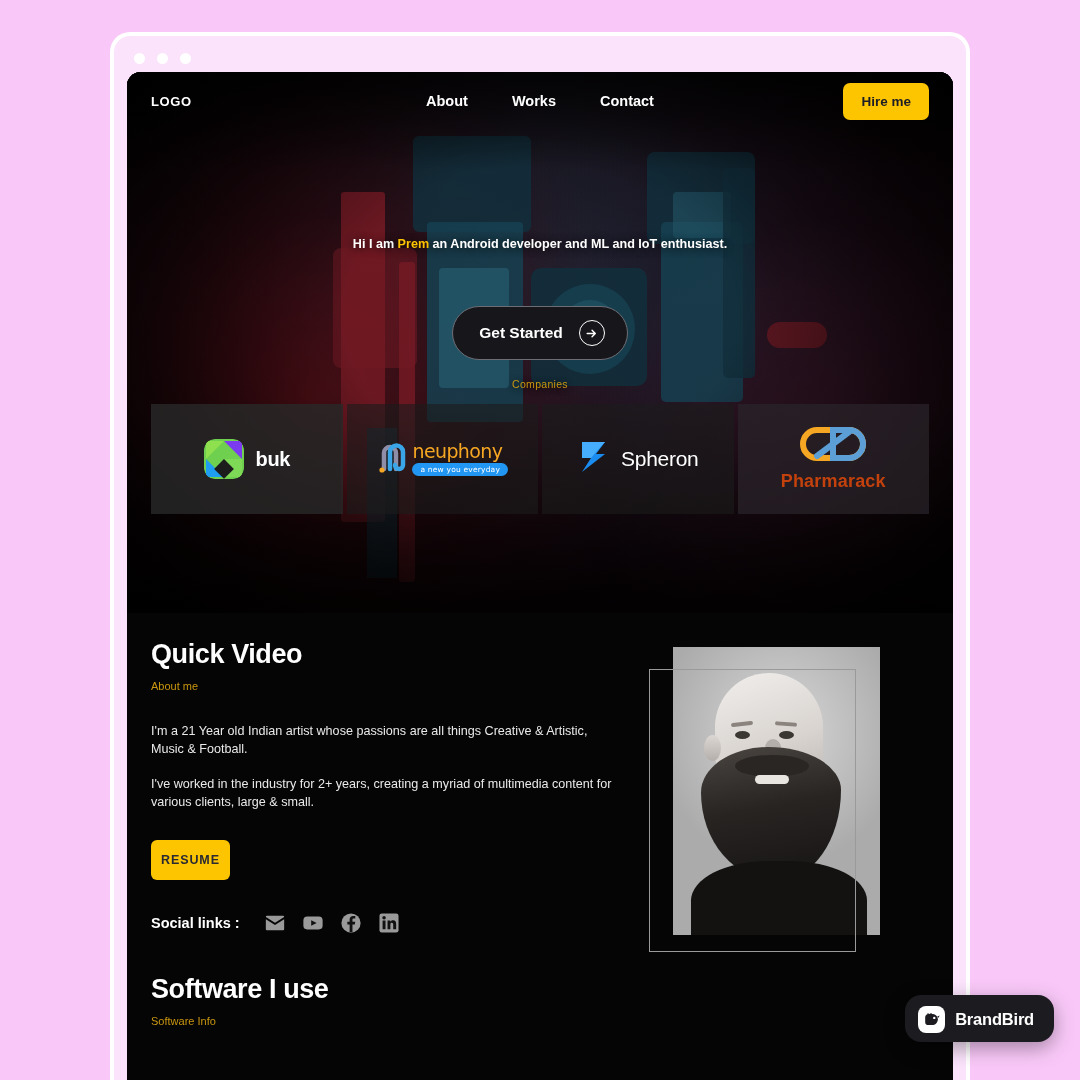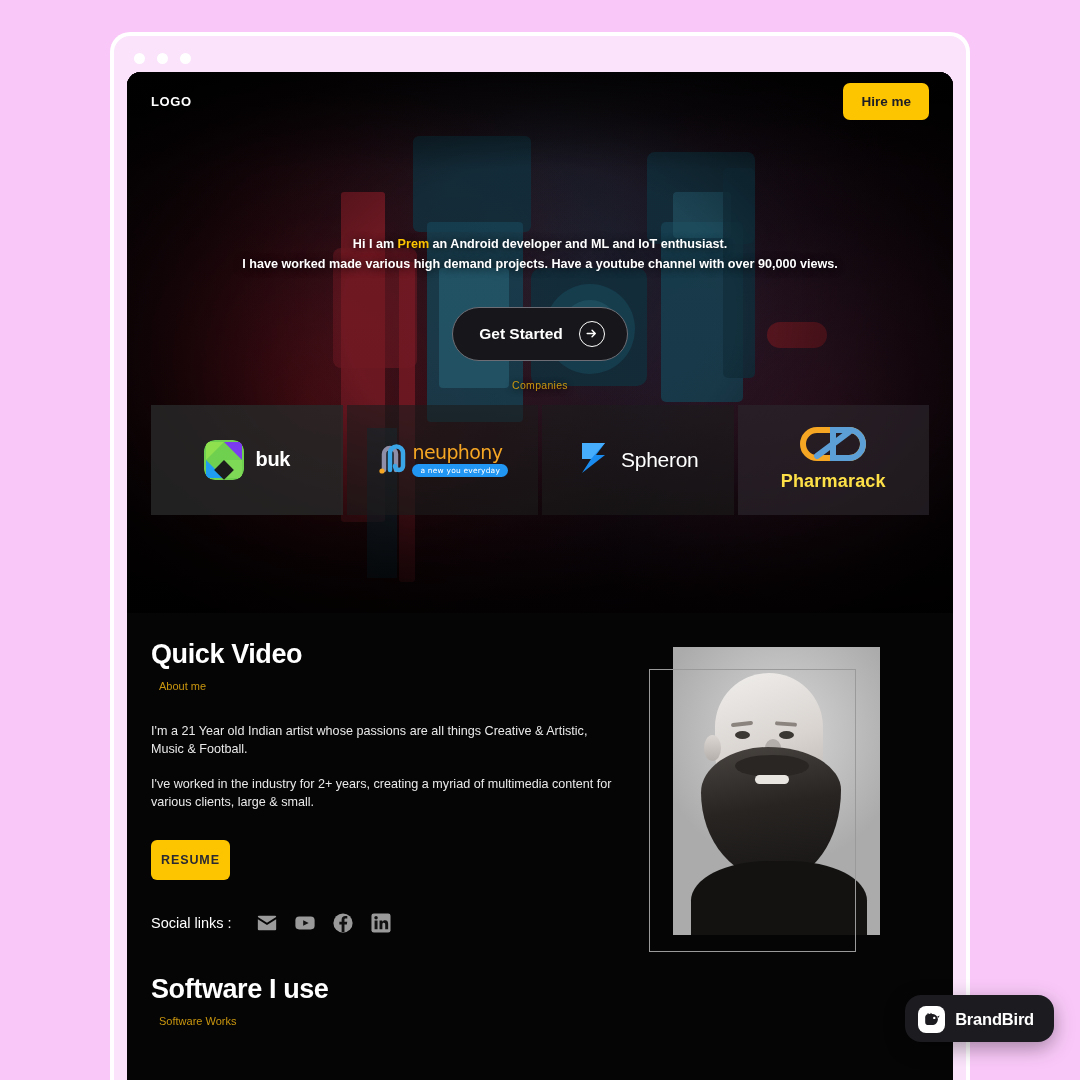--- a/index.html
+++ b/index.html
@@ -83,21 +83,21 @@
     font-size:34px; font-weight:bold; line-height:1.13;
     text-shadow:0 2px 14px rgba(0,0,0,.75);
   }
   .h1 .gold { color:#FDC500; }
   .sub {
     margin-top:32px; font-size:12.6px; font-weight:bold; line-height:1.62;
     text-shadow:0 1px 8px rgba(0,0,0,.85);
   }
   .sub .gold { color:#FDC500; }
   .cta {
-    margin:32px auto 0; display:flex; align-items:center; gap:16px;
+    margin:52px auto 0; display:flex; align-items:center; gap:16px;
     background:#17171b; color:#fff;
     border:1.5px solid #6d6d75; border-radius:999px;
     padding:13px 22px 13px 26px; font-size:15.5px; font-weight:bold;
     font-family:inherit; cursor:pointer; width:max-content;
   }
   .cta .arrow {
     width:26px; height:26px; border-radius:50%;
     border:1.6px solid #fff; display:flex; align-items:center; justify-content:center;
   }
   .companies-label {
@@ -128,38 +128,38 @@
     padding:2px 8px; letter-spacing:.2px; white-space:nowrap;
     font-family:"DejaVu Sans", sans-serif;
   }
 
   
   .sph-row { display:flex; align-items:center; gap:11px; }
   .sph-text { font-size:21px; color:#fff; letter-spacing:-.3px; }
 
   
   .pharma { display:flex; flex-direction:column; align-items:center; gap:6px; }
-  .pharma-text { font-size:18px; font-weight:bold; color:#fde047; letter-spacing:.2px; }
+  .pharma-text { font-size:18px; font-weight:bold; color:#c2410c; letter-spacing:.2px; }
 
   
   .section { padding:0 24px; }
   .qi { display:flex; padding-top:26px; }
   .qi-left { width:498px; padding-left:0; }
   .sec-title { font-size:27px; font-weight:bold; letter-spacing:-.4px; }
-  .sec-kicker { margin-top:10px; font-size:11px; color:#c9960f;margin-left:8px; }
+  .sec-kicker { margin-top:10px; font-size:11px; color:#c9960f; }
   .qi-p { margin-top:17px; font-size:12.6px; line-height:1.42; color:#e9e9e9; max-width:470px; }
   .qi-p.first { margin-top:31px; }
   .resume {
     margin-top:28px; background:#FDC500; color:#2a2a33;
     border:none; border-radius:6px; padding:13px 10px;
     font-size:12.5px; font-weight:bold; letter-spacing:.9px;
     font-family:inherit; cursor:pointer;
   }
   .social { margin-top:32px; display:flex; align-items:center; gap:16px; }
-  .social-label { font-size:14.5px; font-weight:normal; }
+  .social-label { font-size:14.5px; font-weight:bold; }
   .social-icons { display:flex; align-items:center; gap:16px; margin-left:8px; }
   .social-icons svg { fill:#9a9a9a; display:block; }
 
   
   .qi-right { position:relative; flex:1; }
   .photo {
     position:absolute; left:24px; top:8px; width:207px; height:288px;
     background:
       radial-gradient(ellipse 60% 46% at 52% 30%, #d8d8d8 0%, #bdbdbd 60%, #ababab 100%),
       linear-gradient(180deg,#c5c5c5,#a9a9a9);
@@ -247,29 +247,33 @@
       <div class="rail" style="left:214px;top:120px;width:44px;height:330px;"></div>
       <div class="rail" style="left:272px;top:190px;width:16px;height:320px;"></div>
       <div class="rail" style="left:206px;top:176px;width:84px;height:120px;opacity:.55;border-radius:8px;"></div>
       <div class="rail" style="left:640px;top:250px;width:60px;height:26px;border-radius:14px;opacity:.75;"></div>
       <div class="cam" style="left:240px;top:356px;width:30px;height:150px;opacity:.6;"></div>
       <div class="hb-vig"></div>
     </div>
 
     <div class="nav">
       <div class="logo">LOGO</div>
+      <div class="nav-links">
+        <a href="#">About</a>
+        <a href="#">Works</a>
+        <a href="#">Contact</a>
+      </div>
       <button class="hire">Hire me</button>
     </div>
 
     <div class="hero-inner">
       <div class="sub">
         <div>
           <span>Hi I am </span><span class="gold">Prem</span><span> an Android developer and ML and IoT enthusiast.</span>
         </div>
-        <div>I have worked made various high demand projects. Have a youtube channel with over 90,000 views.</div>
       </div>
 
       <button class="cta">
         <span>Get Started</span>
         <span class="arrow">
           <svg width="13" height="13" viewBox="0 0 24 24" fill="none" stroke="#fff" stroke-width="2.6" stroke-linecap="round" stroke-linejoin="round">
               <path d="M4 12h15M13 6l6 6-6 6"></path>
             </svg>
         </span>
       </button>
@@ -394,21 +398,21 @@
         <div class="ph-must"></div>
         <div class="ph-mouth"></div>
         <div class="ph-body"></div>
       </div>
       <div class="frame"></div>
     </div>
   </div>
 
   <div class="section sw">
     <h2 class="sec-title">Software I use</h2>
-    <div class="sec-kicker">Software Works</div>
+    <div class="sec-kicker">Software Info</div>
   </div>
 
 </div>
 
 <div class="bb">
   <span class="bb-mark">
     <svg width="19" height="19" viewBox="0 0 24 24">
       <path d="M4 9c0-2.2 1.8-4 4-4h5c4 0 7 2.8 7 6.6 0 4.2-3.2 7.4-7.6 7.4H8a4 4 0 0 1-4-4z" fill="#1b1b20"></path>
       <circle cx="15.5" cy="10" r="1.5" fill="#fff"></circle>
       <path d="M19 8.5l3.2-1.4-1.2 2.6z" fill="#1b1b20"></path>

